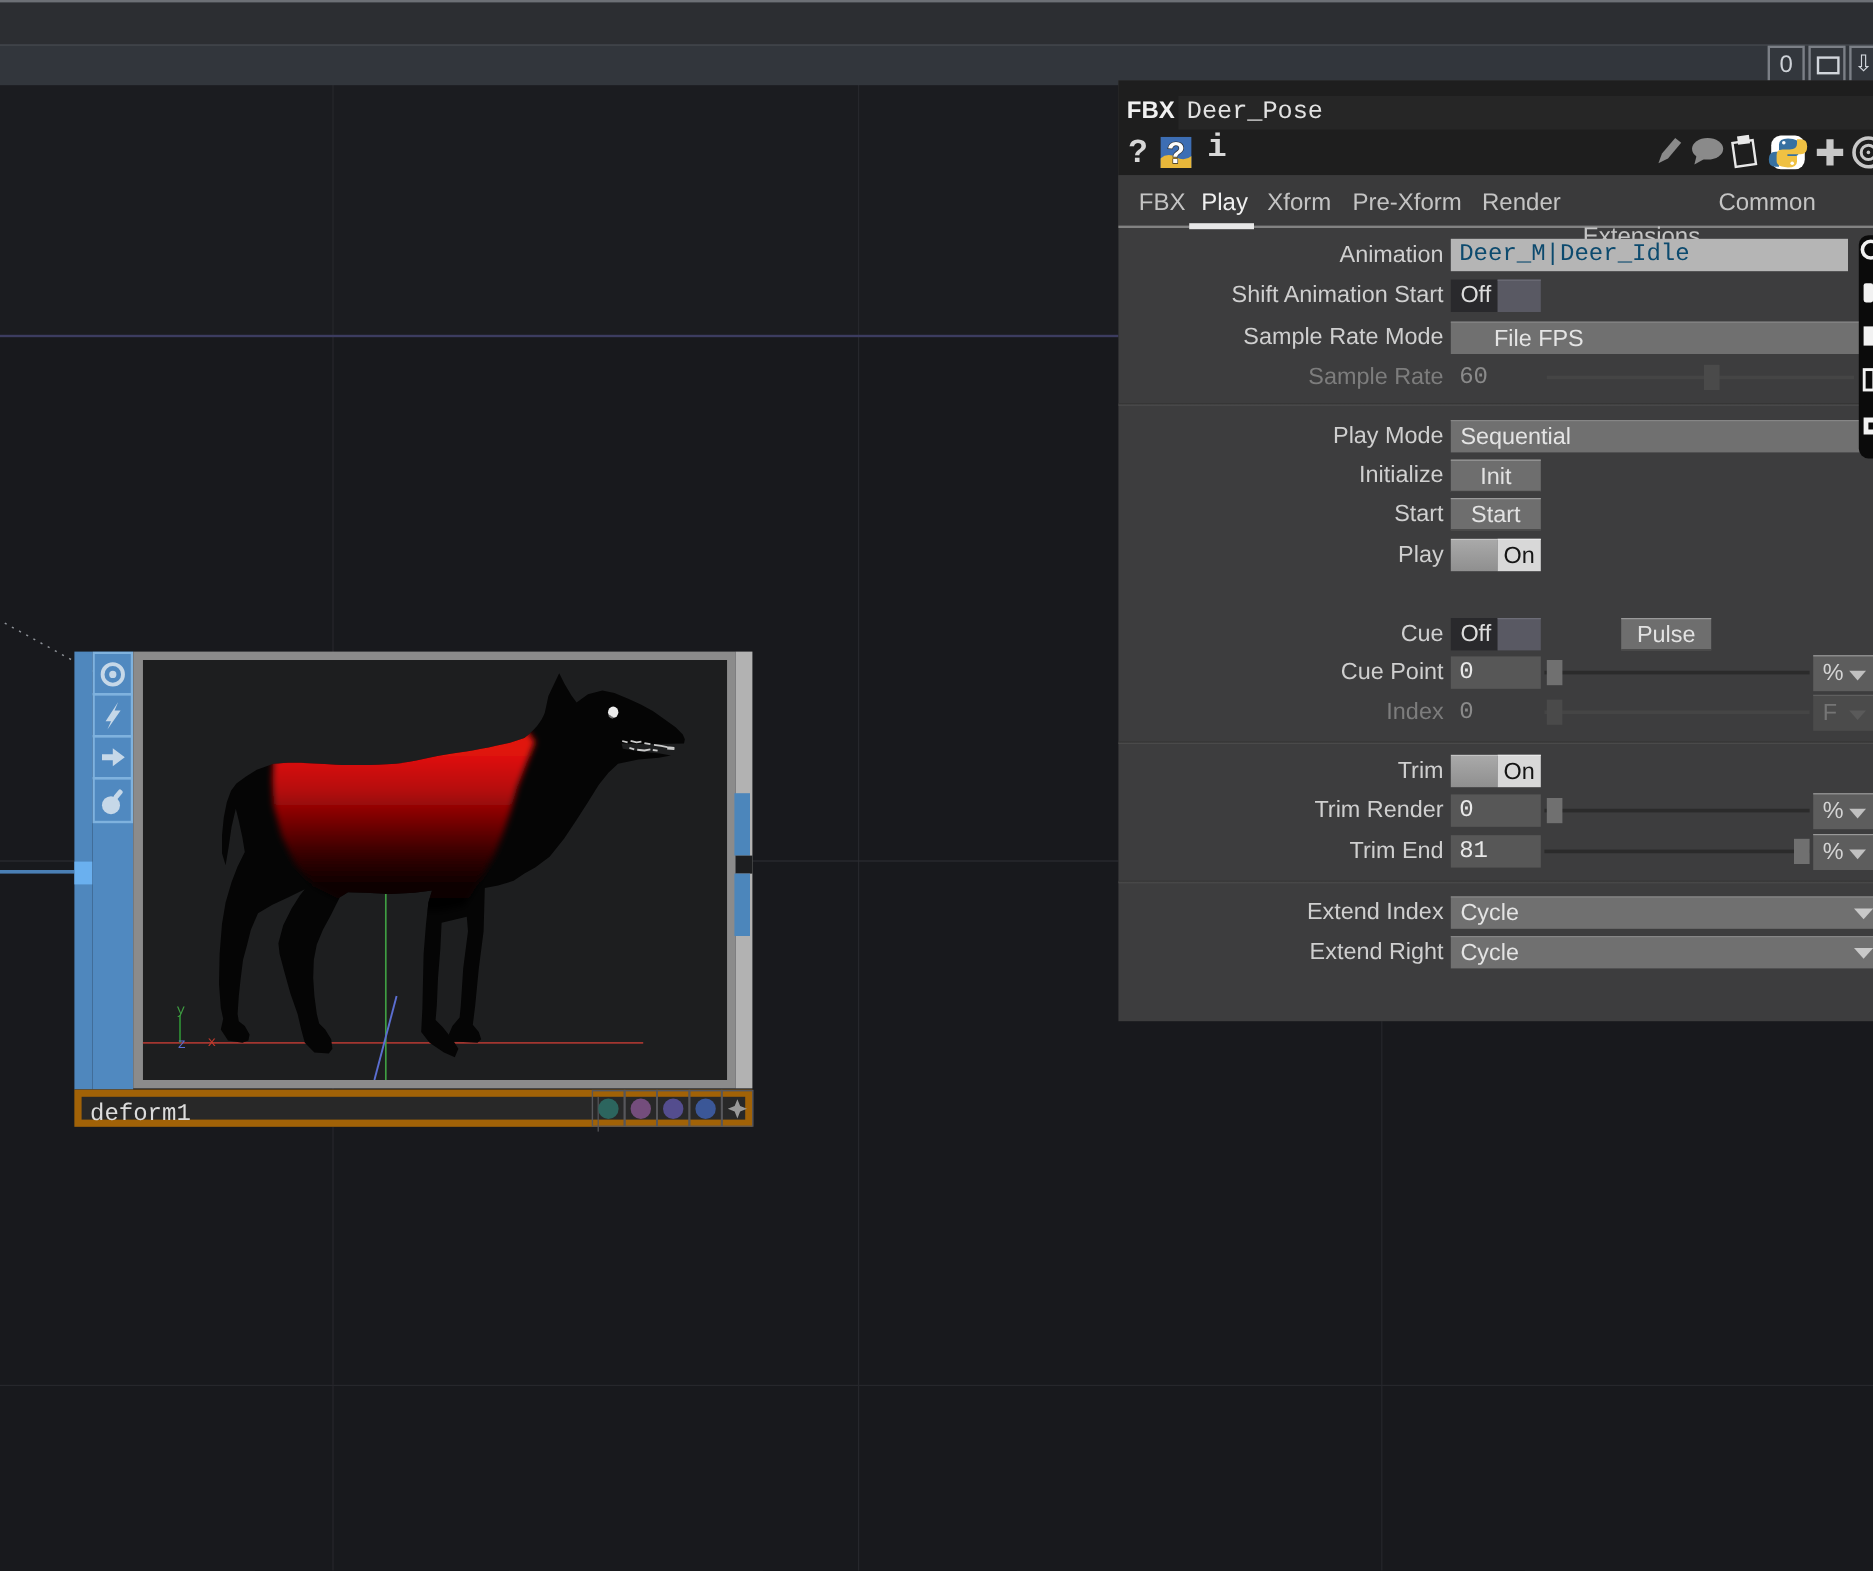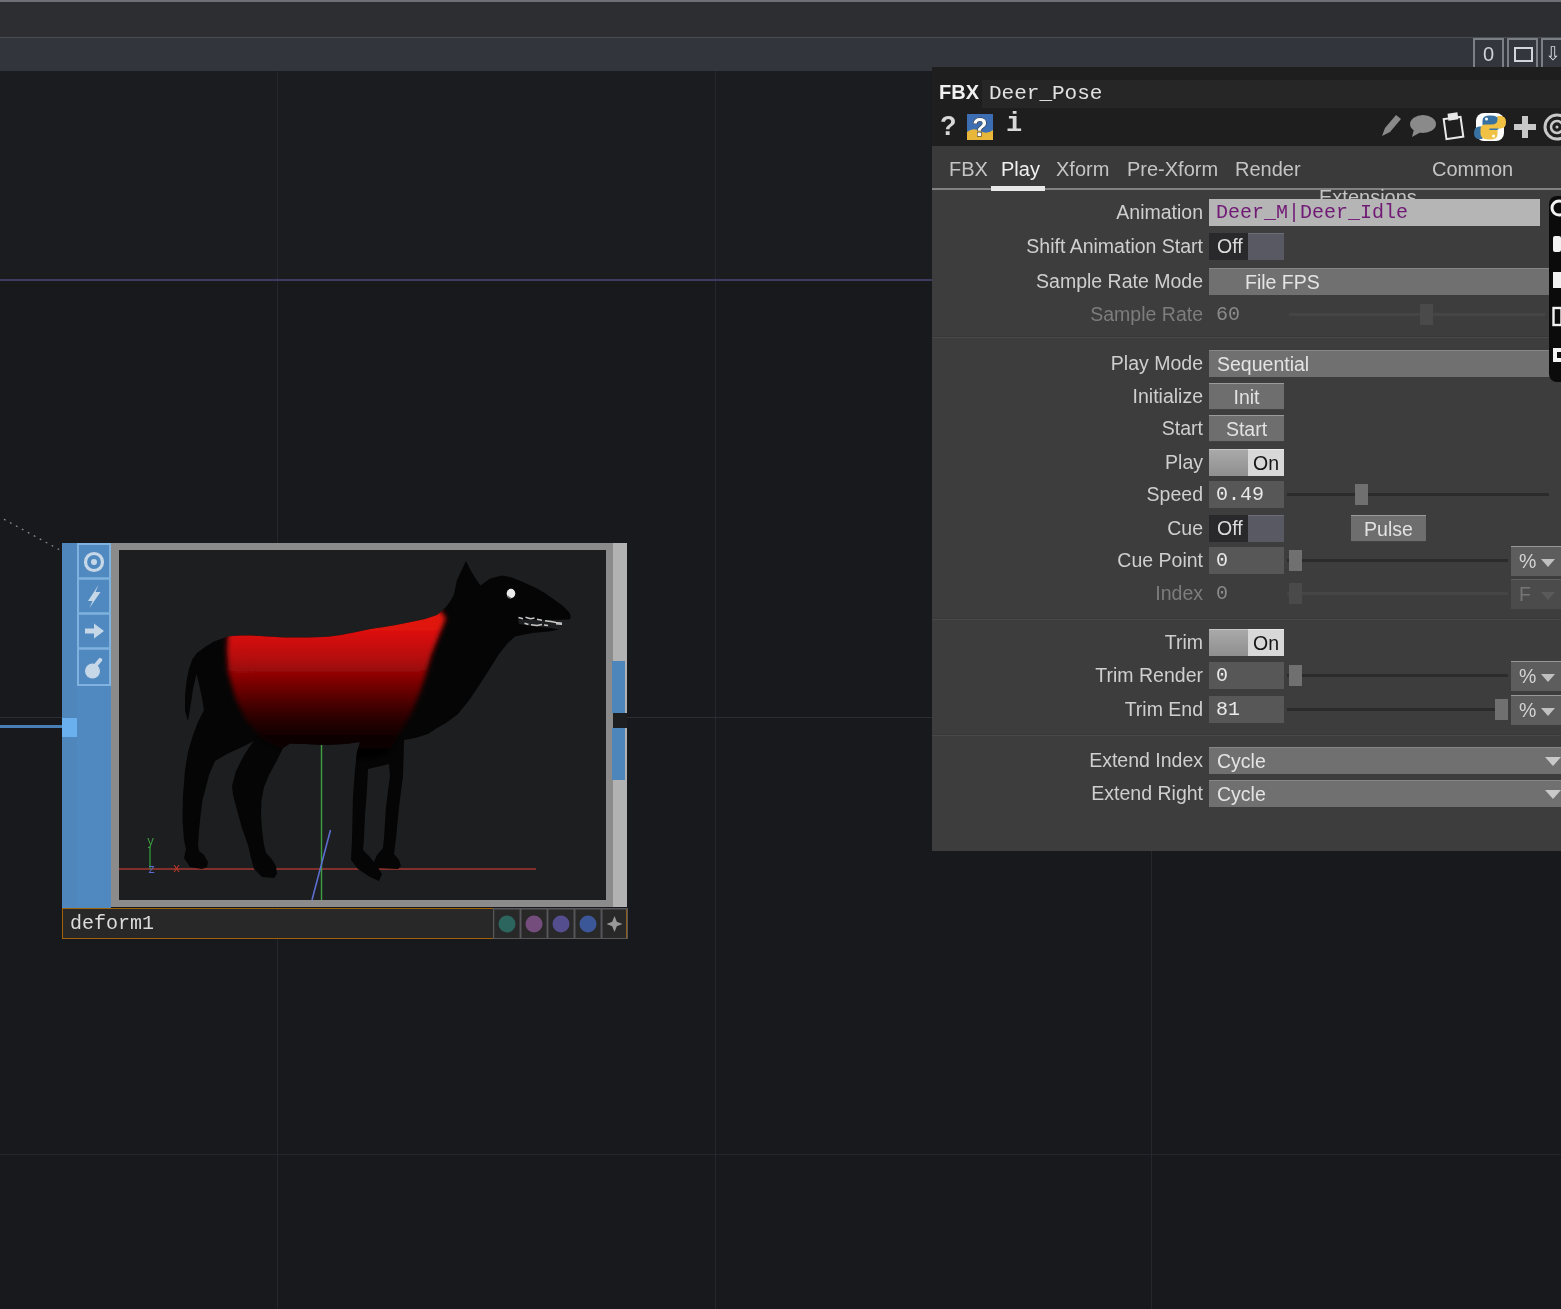--- a/index.html
+++ b/index.html
@@ -184,21 +184,21 @@
         <path d="M 525.5 617.3 l 5 1.4 l 4 -0.6"></path>
         <path d="M 537 619.2 l 5 1"></path>
         <path d="M 545 620.8 l 6 0.8 l 5 1 l 6 0.6"></path>
         <path d="M 556 623.8 l 6 0.4"></path>
         <path d="M 524.5 623.2 l 4 1.3"></path>
         <path d="M 531 624.8 l 6 0.6 l 5 -0.9"></path>
         <path d="M 544 625 l 4 0.6"></path>
       </g>
     </svg>
 
-    <div class="abs" style="left:0;top:364.5px;width:565px;height:31.5px;background:#282828;border:1px solid #a16207;box-sizing:border-box;">
+    <div class="abs" style="left:0;top:364.5px;width:565px;height:31.5px;background:#282828;border:6px solid #a16207;box-sizing:border-box;">
       <span class="mono" style="position:absolute;left:7px;top:3px;font-size:20px;color:#dcdcdc;">deform1</span>
       <div class="abs" style="left:429.5px;top:0;width:1px;height:29.5px;background:#56565a;"></div>
     </div>
 
     <div class="abs" style="left:430.5px;top:364.5px;width:135px;height:31.5px;">
       <svg width="135" height="31.5">
         <g stroke="#57575b" stroke-width="1.5" fill="none">
           <rect x="0.5" y="0.75" width="27" height="30"></rect>
           <rect x="27.5" y="0.75" width="27" height="30"></rect>
           <rect x="54.5" y="0.75" width="27" height="30"></rect>
@@ -271,21 +271,21 @@
       <span class="abs" style="left:303px;top:12px;">Render</span>
       <span class="abs" style="left:387px;top:12px;margin-top:28px;">Extensions</span>
       <span class="abs" style="left:500px;top:12px;">Common</span>
       <div class="abs" style="left:59px;top:40px;width:54px;height:4.5px;background:#e8e8e8;"></div>
     </div>
 
     <div id="rows" class="abs" style="left:0;top:0;width:629px;height:784px;font-size:19.5px;color:#cfcfcf;">
 
       <div class="row" style="top:132px;">
           <div class="lbl">Animation</div>
-        <div class="fld mono" style="width:331px;background:#b5b5b5;color:#701a75;">Deer_M|Deer_Idle</div>
+        <div class="fld mono" style="width:331px;background:#b5b5b5;color:#0c4a6e;">Deer_M|Deer_Idle</div>
         </div>
 
       <div class="row" style="top:166px;padding-left:43px;">
           <div class="lbl">Shift Animation Start</div>
         <div class="tgl off">
             <div class="toff">Off</div>
             <div class="tknob"></div>
           </div>
         </div>
 
@@ -318,26 +318,20 @@
         </div>
 
       <div class="row" style="top:382px;">
           <div class="lbl">Play</div>
         <div class="tgl on">
             <div class="tgray"></div>
             <div class="ton">On</div>
           </div>
         </div>
 
-      <div class="row" style="top:414.4px;">
-          <div class="lbl">Speed</div>
-        <div class="fld mono">0.49</div>
-        <div class="track" style="left:355px;width:262px;"></div>
-        <div class="handle" style="left:423px;"></div>
-        </div>
 
       <div class="row" style="top:448px;">
           <div class="lbl">Cue</div>
         <div class="tgl off">
             <div class="toff">Off</div>
             <div class="tknob"></div>
           </div>
         <div class="btn" style="left:376px;margin-left:43px;">Pulse</div>
         </div>
 

